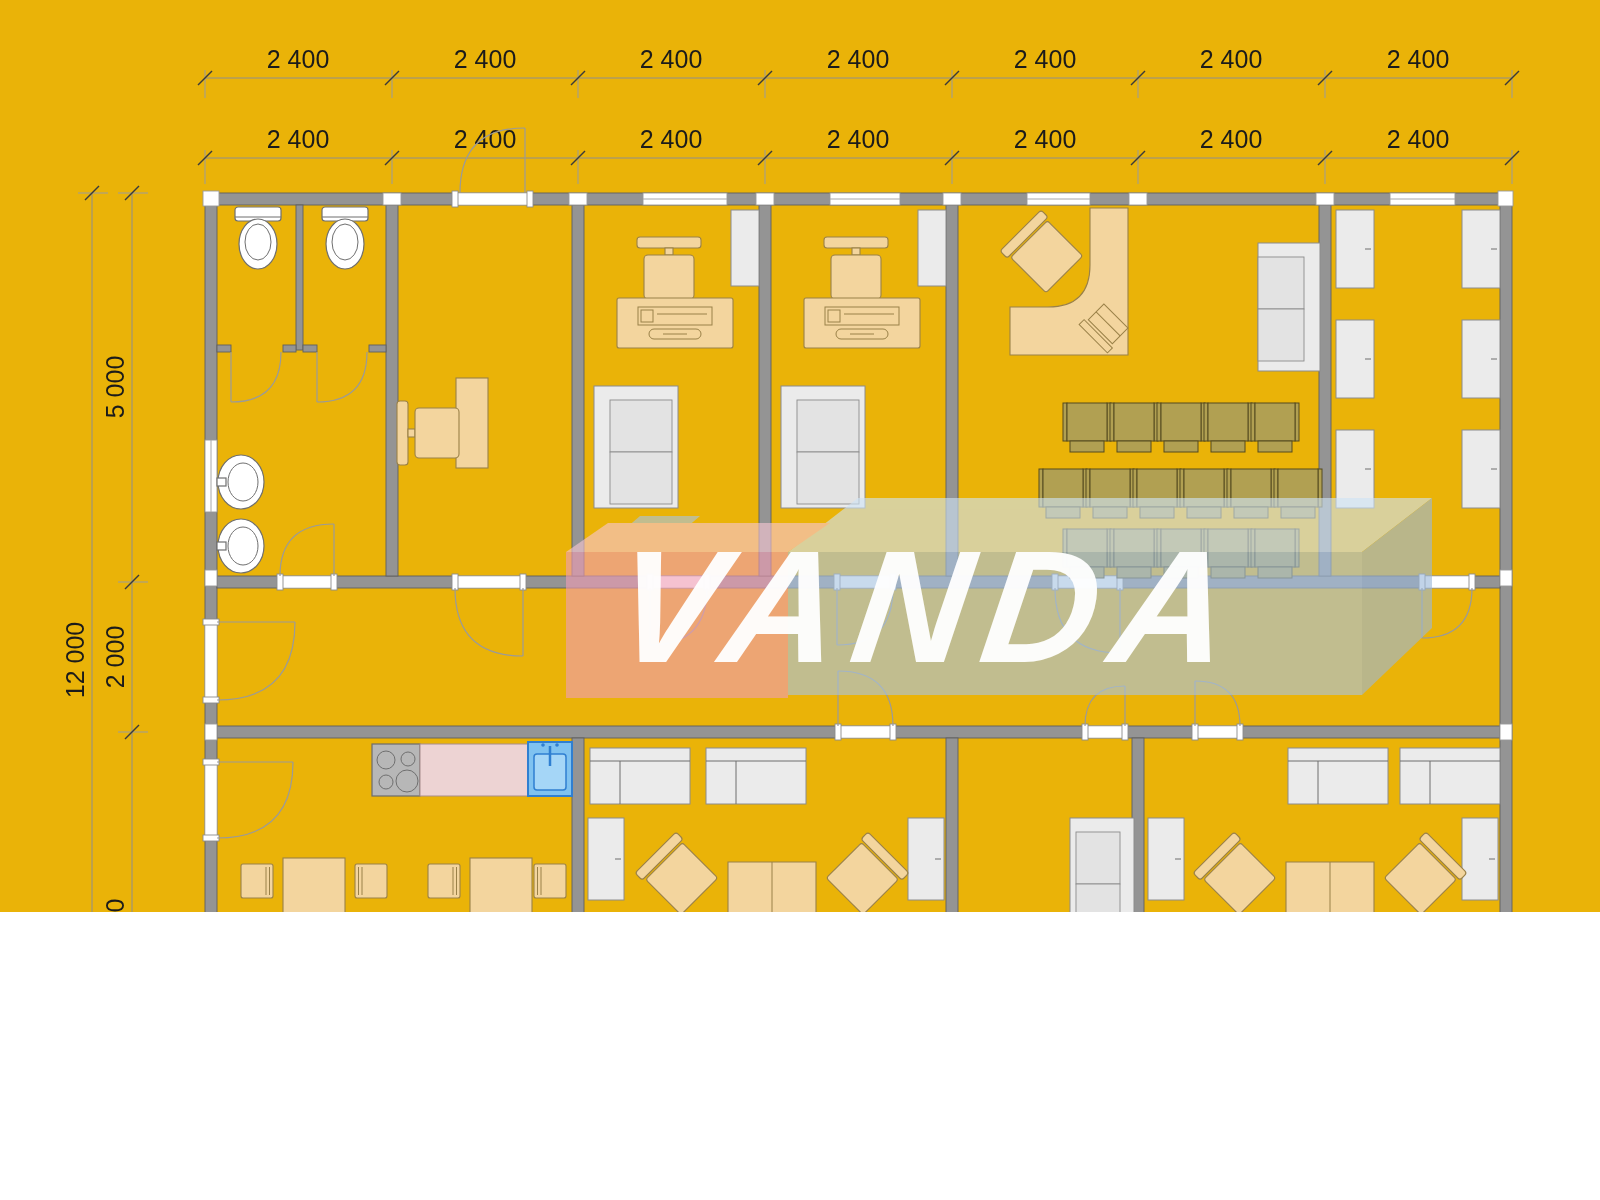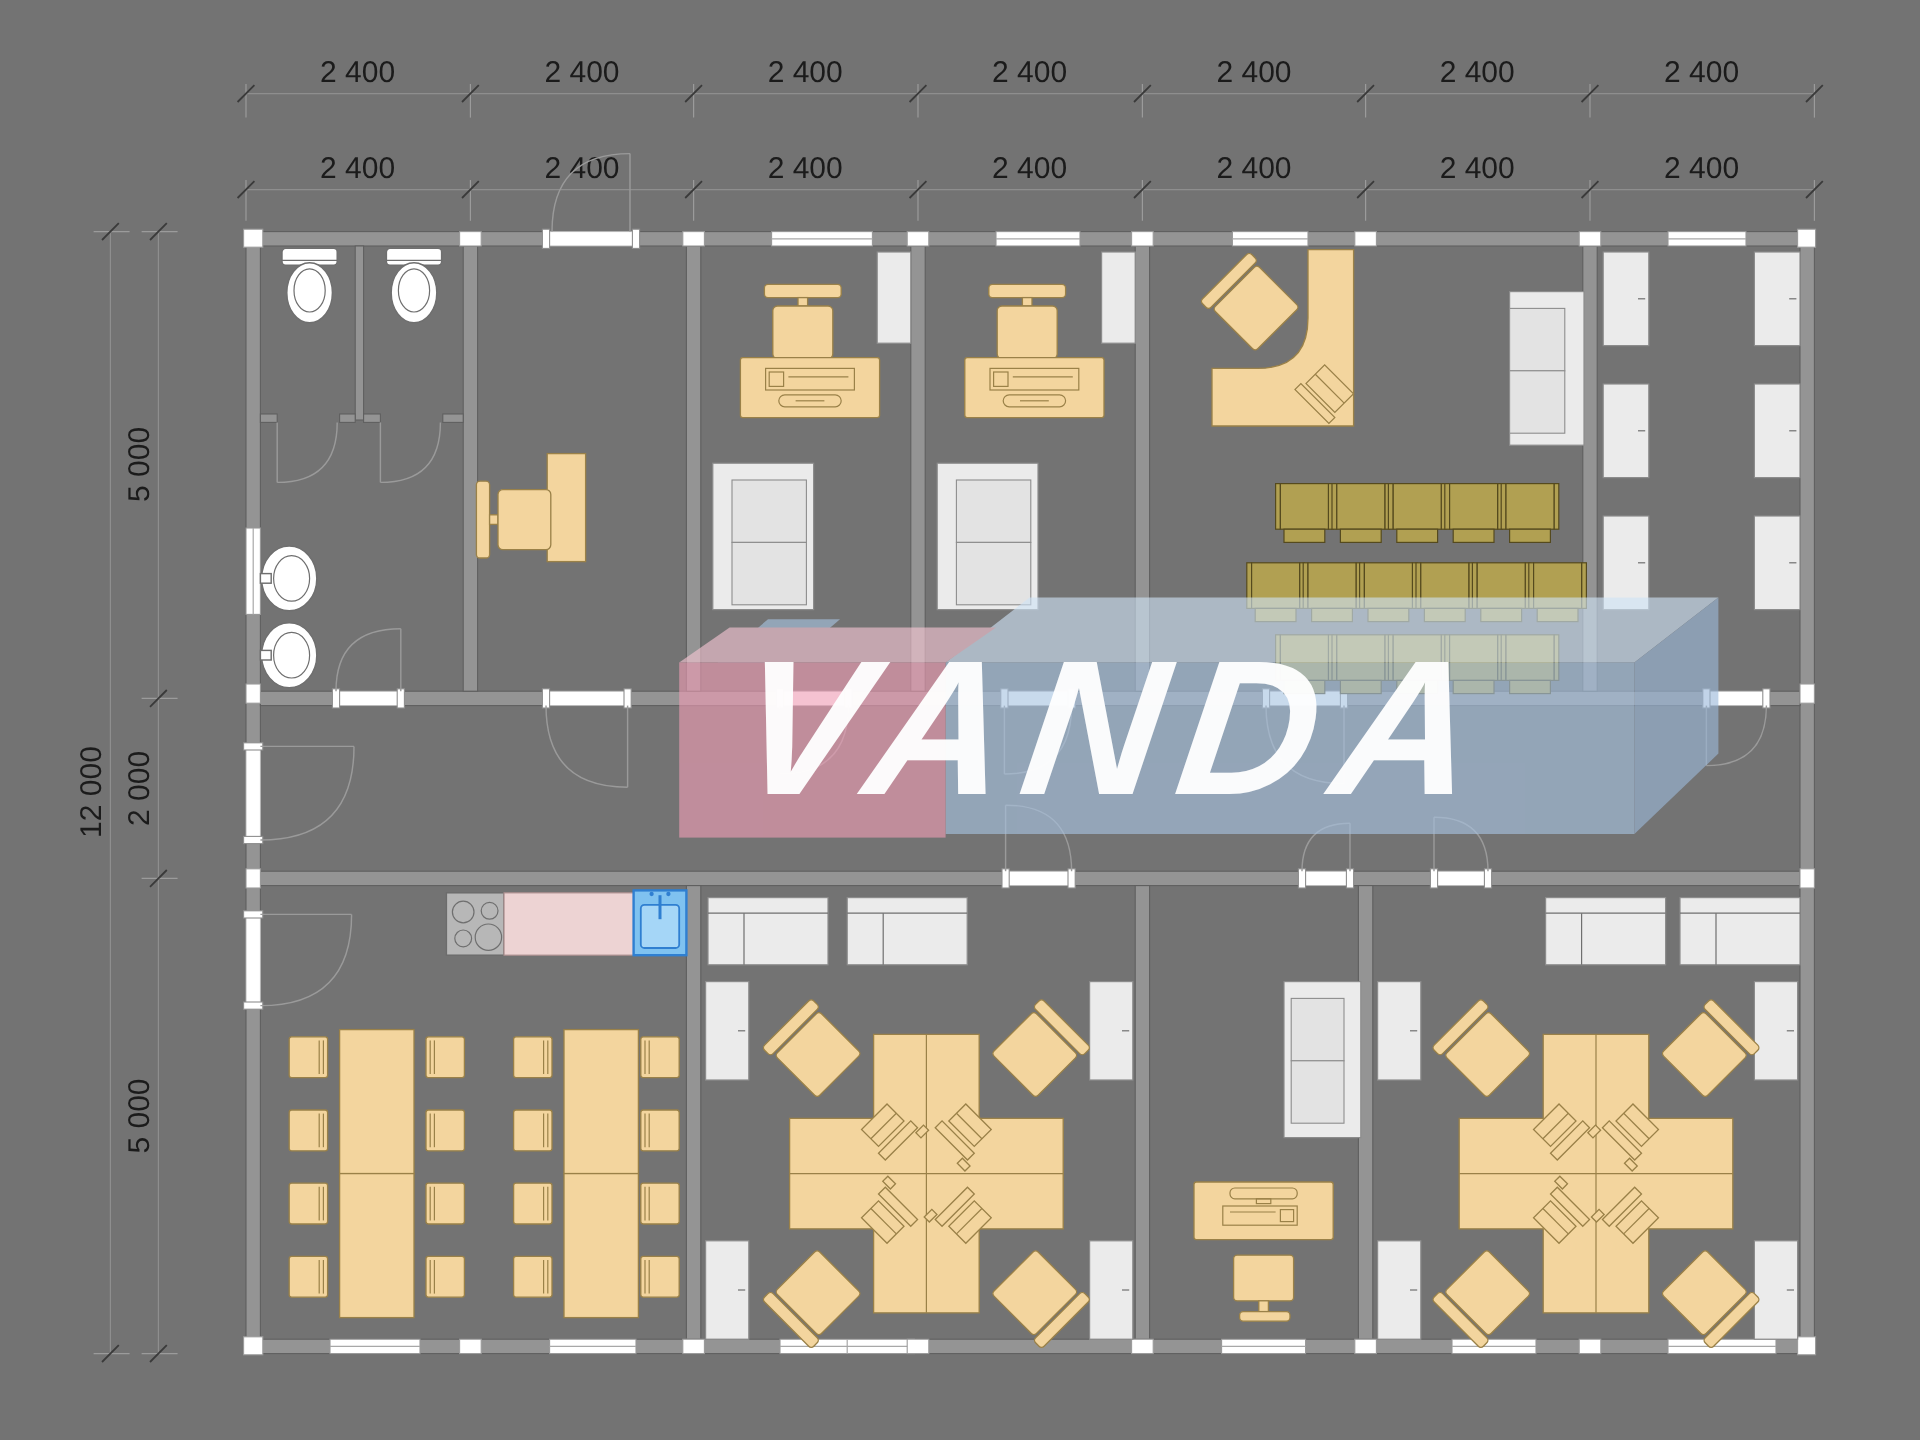--- a/index.html
+++ b/index.html
@@ -1,16 +1,16 @@
 <!DOCTYPE html>
 <html style="--wall: #949494; --wall_stroke: #5f5f5f; --furn: #f3d59e; --furn_stroke: #9a8148; --olive: #b1a052; --olive_stroke: #554a1e; --gray_furn: #ebebeb; --gray_furn_stroke: #8c8c8c; --counter_pink: #edd3d3; --counter_pink_stroke: #a88d8d; --sink_blue: #7fc2f0; --sink_blue_dark: #2f7fd1; --sink_basin: #a5d6f7; --stove_gray: #b7b7b7; --stove_stroke: #6c6c6c; --wm_pink_front: #ef9db5; --wm_pink_top: #f7c6d4; --wm_blue_front: #a8c4e2; --wm_blue_top: #cfe3f6; --wm_blue_side: #9cb9da; --dim_text: #1b1b1b;"><head>
 <meta charset="utf-8">
 <style>
   html,body{margin:0;padding:0;background:#fff;}
-  .page{position:relative;width:1600px;height:1200px;background:#737373;overflow:hidden;
+  .page{position:relative;width:1600px;height:912px;background:#eab308;overflow:hidden;
         font-family:"Liberation Sans",sans-serif;}
   svg{display:block}
   .wall{fill:var(--wall);stroke:var(--wall_stroke);stroke-width:.9}
   .iwall{fill:var(--wall);stroke:var(--wall_stroke);stroke-width:.9}
   .open{fill:#fff;stroke:#b9b9b9;stroke-width:.8}
   .jamb{fill:#fff;stroke:#8d8d8d;stroke-width:.9}
   .joint{fill:#fff;stroke:#9a9a9a;stroke-width:.9}
   .win{fill:#fff;stroke:#979797;stroke-width:.9}
   .winline{stroke:#a8a8a8;stroke-width:1;fill:none}
   .arc{stroke:#9a9a9a;stroke-width:1.2;fill:none}

